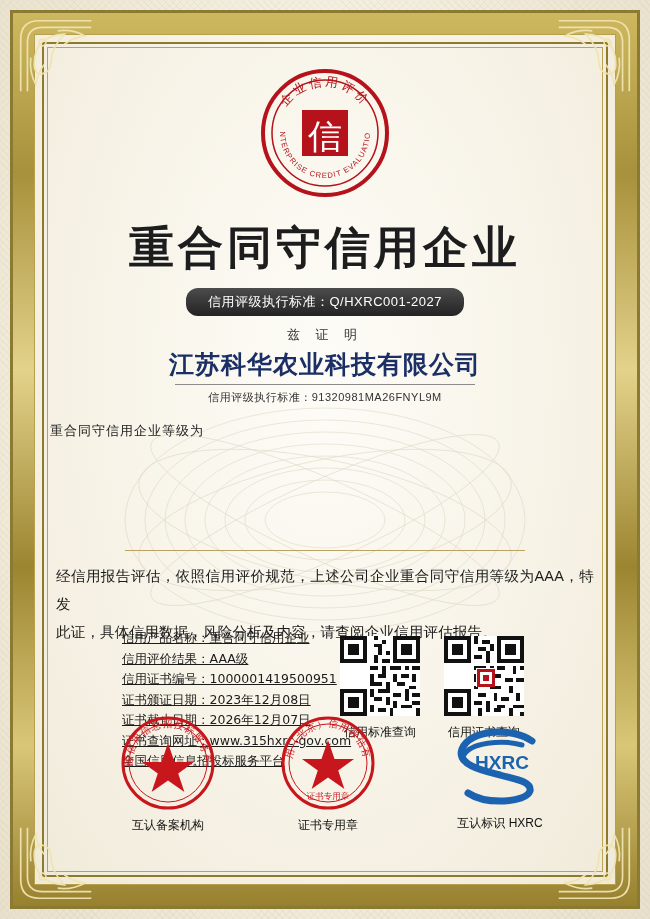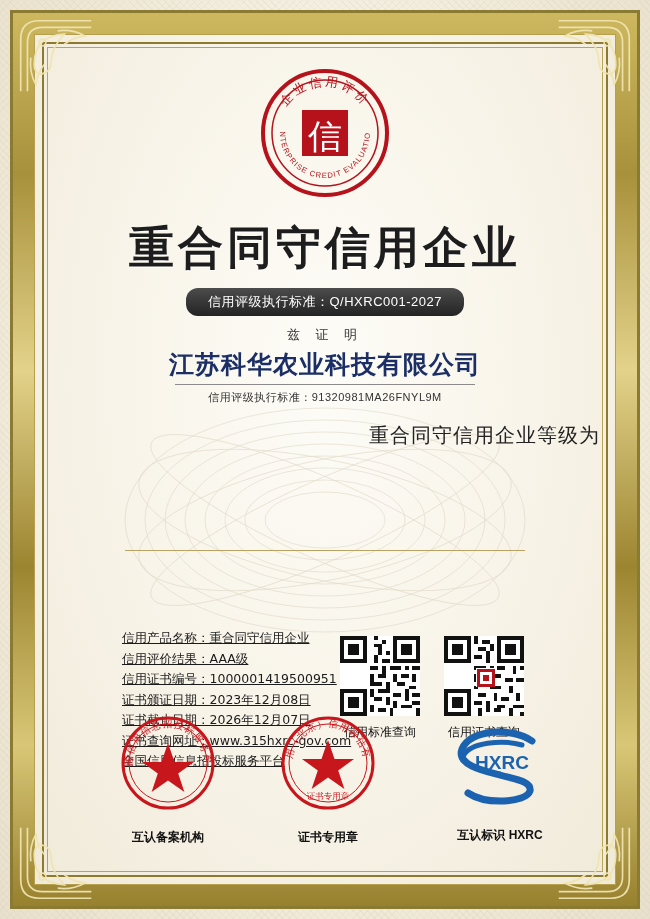--- a/index.html
+++ b/index.html
@@ -85,22 +85,22 @@
   }
   .company-rule{
     position:absolute;left:50%;transform:translateX(-50%);top:334px;
     width:300px;height:1px;background:#8b8b8b;
   }
   .credit-code{
     position:absolute;left:0;right:0;top:340px;text-align:center;
     font-size:11px;color:#333;letter-spacing:.5px;
   }
   .grade-label{
-    position:absolute;left:0;right:0;top:372px;text-align:right;
-    font-size:20px;color:#222;letter-spacing:1px;
+    position:absolute;left:0;right:0;top:372px;text-align:left;
+    font-size:13px;color:#222;letter-spacing:1px;
   }
   .grade{
     position:absolute;left:0;right:0;top:400px;text-align:center;
     font-family:"Liberation Serif", serif;
     font-size:72px;font-weight:bold;color:#b5121b;letter-spacing:22px;
     text-indent:22px;
   }
   .grade-rule{
     position:absolute;left:50%;transform:translateX(-50%);top:500px;
     width:400px;height:1px;background:#b9a262;
@@ -118,21 +118,21 @@
   }
   .details .row{white-space:nowrap;}
   .qr-wrap{position:absolute;left:290px;top:586px;width:255px;display:flex;gap:24px;}
   .qr-item{width:80px;text-align:center;}
   .qr{width:80px;height:80px;display:block;}
   .qr-cap{font-size:12px;color:#111;margin-top:8px;}
 
   
   .stamps{position:absolute;left:0;right:0;bottom:16px;height:140px;}
   .stamp{position:absolute;text-align:center;}
-  .stamp-cap{font-size:12px;color:#111;margin-top:12px;white-space:nowrap;font-weight:bold;}
+  .stamp-cap{font-size:12px;color:#111;margin-top:0;white-space:nowrap;}
   .s1{left:68px;top:0;}
   .s2{left:228px;top:0;}
   .s3{left:390px;top:6px;text-align:center;}
 </style>
 </head>
 <body>
 
 <div class="certificate">
 
   <div class="texture"></div>
@@ -222,20 +222,24 @@
     <div class="standard-bar">信用评级执行标准：Q/HXRC001-2027</div>
 
     <div class="hereby">兹 证 明</div>
     <div class="company">江苏科华农业科技有限公司</div>
     <div class="company-rule"></div>
     <div class="credit-code">信用评级执行标准：91320981MA26FNYL9M</div>
 
     <div class="grade-label">重合同守信用企业等级为</div>
     <div class="grade-rule"></div>
 
+    <div class="statement">
+      <span class="ind">经信用报告评估，依照信用评价规范，上述公司企业重合同守信用等级为AAA，特发</span>
+      <span class="ind">此证，具体信用数据，风险分析及内容，请查阅企业信用评估报告。</span>
+    </div>
 
     <div class="details">
       <div class="row">信用产品名称：重合同守信用企业</div>
       <div class="row">信用评价结果：AAA级</div>
       <div class="row">信用证书编号：1000001419500951</div>
       <div class="row">证书颁证日期：2023年12月08日</div>
       <div class="row">证书截止日期：2026年12月07日</div>
       <div class="row">证书查询网址：www.315hxrc-gov.com</div>
       <div class="row">全国信用信息招投标服务平台</div>
     </div>

